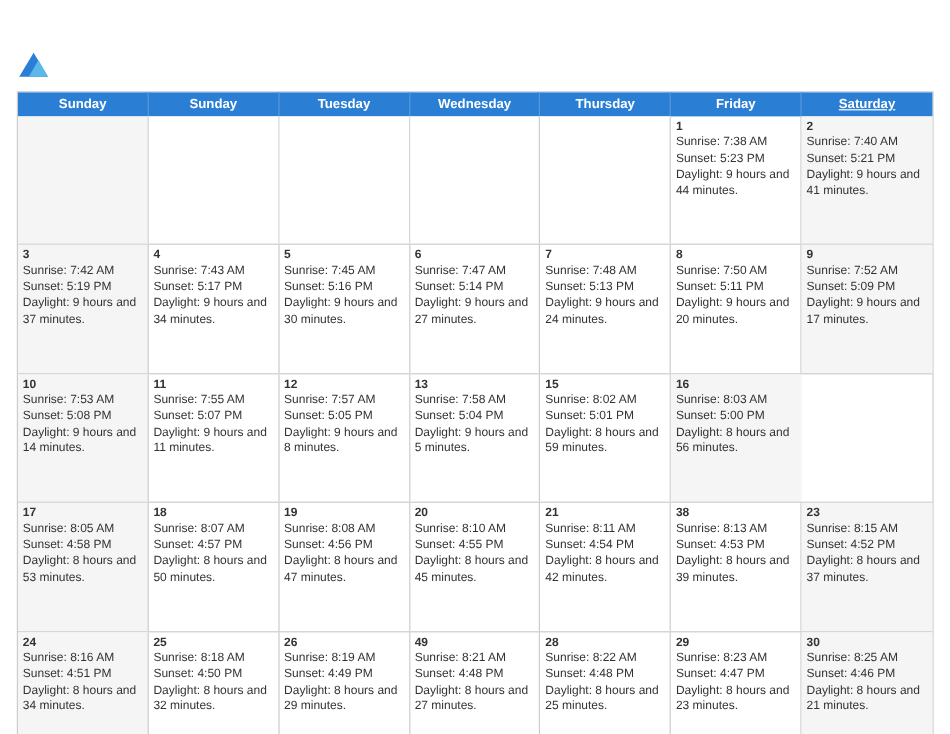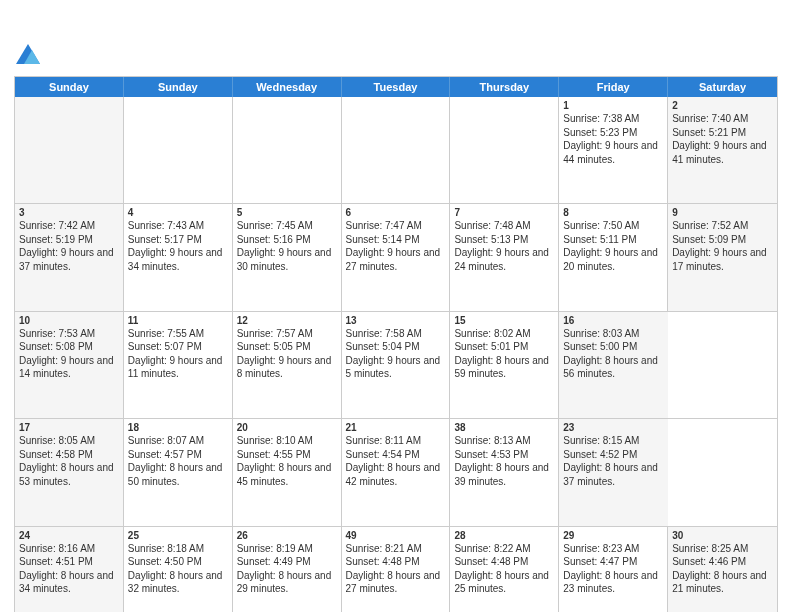--- a/index.html
+++ b/index.html
@@ -72,21 +72,21 @@
       background: #2a7fd4;
     }
     .cal-header-cell {
       color: #fff;
       font-size: 11px;
       font-weight: bold;
       padding: 4px 4px;
       text-align: center;
       border-right: 1px solid #5599d9;
     }
-    .cal-header-cell:last-child { border-right: none; }
+    .cal-header-cell:last-child { border-right: none; text-decoration: underline; }
     .cal-body {
       display: flex;
       flex-direction: column;
       flex: 1;
     }
     .cal-row {
       display: grid;
       grid-template-columns: repeat(7, 1fr);
       flex: 1;
       border-top: 1px solid #ccc;
@@ -134,22 +134,22 @@
     <div class="title-block">
       <div class="month-title"></div>
       <div class="subtitle"></div>
     </div>
   </div>
 
   <div class="calendar">
     <div class="cal-header" id="cal-header-row">
         <div class="cal-header-cell">Sunday</div>
         <div class="cal-header-cell">Sunday</div>
+        <div class="cal-header-cell">Tuesday</div>
         <div class="cal-header-cell">Wednesday</div>
-        <div class="cal-header-cell">Tuesday</div>
         <div class="cal-header-cell">Thursday</div>
         <div class="cal-header-cell">Friday</div>
         <div class="cal-header-cell">Saturday</div>
       </div>
     <div class="cal-body" id="cal-body">
         <div class="cal-row">
           <div class="cal-cell empty shaded"></div>
           <div class="cal-cell empty"></div>
           <div class="cal-cell empty"></div>
           <div class="cal-cell empty"></div>
@@ -222,20 +222,24 @@
         <div class="cal-row">
           <div class="cal-cell  shaded">
             <span class="day-num">17</span>
             <div class="cell-text">Sunrise: 8:05 AM<br>Sunset: 4:58 PM<br>Daylight: 8 hours and 53 minutes.</div>
           </div>
           <div class="cal-cell ">
             <span class="day-num">18</span>
             <div class="cell-text">Sunrise: 8:07 AM<br>Sunset: 4:57 PM<br>Daylight: 8 hours and 50 minutes.</div>
           </div>
           <div class="cal-cell ">
+            <span class="day-num">19</span>
+            <div class="cell-text">Sunrise: 8:08 AM<br>Sunset: 4:56 PM<br>Daylight: 8 hours and 47 minutes.</div>
+          </div>
+          <div class="cal-cell ">
             <span class="day-num">20</span>
             <div class="cell-text">Sunrise: 8:10 AM<br>Sunset: 4:55 PM<br>Daylight: 8 hours and 45 minutes.</div>
           </div>
           <div class="cal-cell ">
             <span class="day-num">21</span>
             <div class="cell-text">Sunrise: 8:11 AM<br>Sunset: 4:54 PM<br>Daylight: 8 hours and 42 minutes.</div>
           </div>
           <div class="cal-cell ">
             <span class="day-num">38</span>
             <div class="cell-text">Sunrise: 8:13 AM<br>Sunset: 4:53 PM<br>Daylight: 8 hours and 39 minutes.</div>

